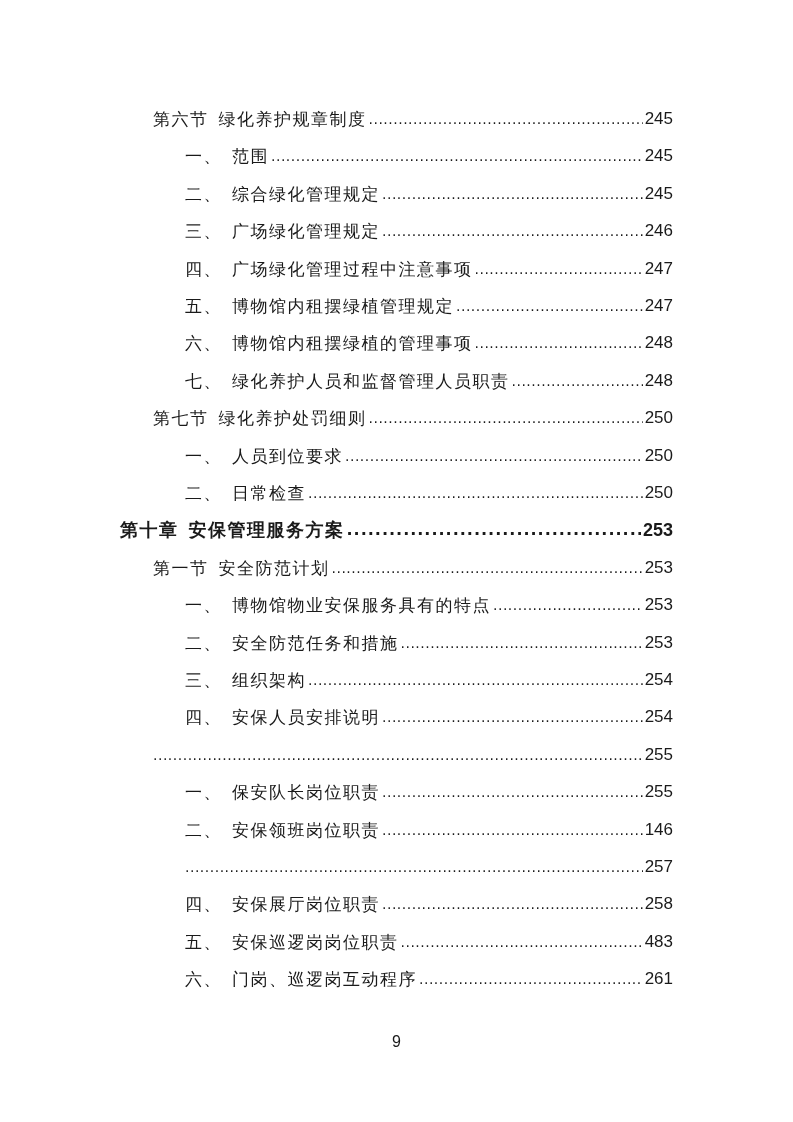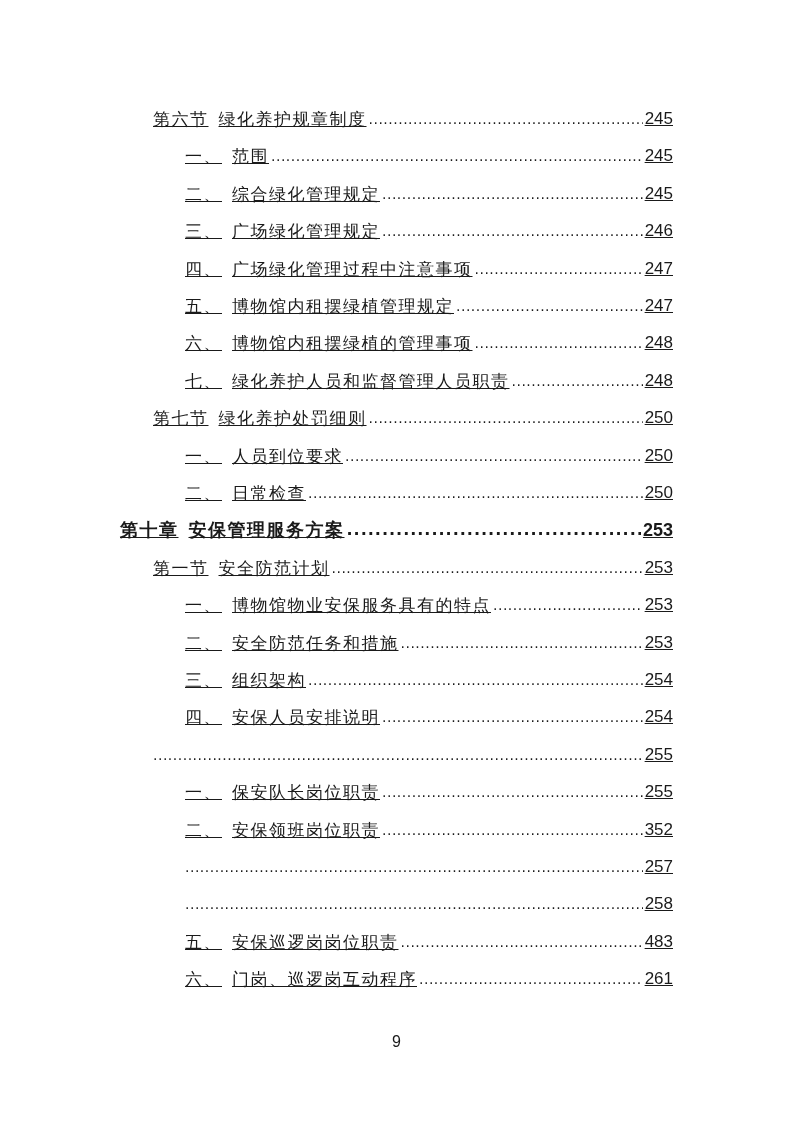--- a/index.html
+++ b/index.html
@@ -1,20 +1,20 @@
 <!DOCTYPE html>
 <html><head>
 <meta charset="utf-8">
 <style>
   html, body { margin: 0; padding: 0; background: #ffffff; }
   body { width: 793px; height: 1122px; position: relative; overflow: hidden;
          font-family: "DejaVu Sans", "Liberation Sans", sans-serif; color: #1a1a1a; }
   .toc { position: absolute; left: 0; top: 105px; width: 793px; }
   .row { position: absolute; height: 28px; display: flex; align-items: center;
-         font-size: 17px; line-height: 28px; white-space: nowrap; right: 120px; text-decoration: underline; }
+         font-size: 17px; line-height: 28px; white-space: nowrap; right: 120px; }
   .row.l1 { left: 120px; font-weight: bold; font-size: 18px; }
   .row.l2 { left: 153px; }
   .row.l3 { left: 185px; }
   .label { flex: 0 0 auto; padding-right: 2px; letter-spacing: 1.5px; }
   .prefix { margin-right: 10px; }
   .leader { flex: 1 1 auto; overflow: hidden; height: 28px; position: relative; }
   .leader::before { content: "........................................................................................................................................................................................................................";
                     position: absolute; left: 0; bottom: 0; letter-spacing: 0.5px; font-size: 14px; }
   .l1 .leader::before { font-weight: bold; font-size: 16px; letter-spacing: 1px; }
   .page { flex: 0 0 auto; font-family: "Liberation Sans", sans-serif; font-size: 17px; padding-left: 2px; }
@@ -116,27 +116,28 @@
     <span class="page">255</span>
   </div>
   <div class="row l3" style="top:673.2px">
     <span class="label"><span class="prefix">一、</span><span>保安队长岗位职责</span></span>
     <span class="leader"></span>
     <span class="page">255</span>
   </div>
   <div class="row l3" style="top:710.6px">
     <span class="label"><span class="prefix">二、</span><span>安保领班岗位职责</span></span>
     <span class="leader"></span>
-    <span class="page">352</span>
+    <span class="page">146</span>
   </div>
   <div class="row l3" style="top:748px">
     <span class="leader"></span>
     <span class="page">257</span>
   </div>
   <div class="row l3" style="top:785.4px">
+    <span class="label"><span class="prefix">四、</span><span>安保展厅岗位职责</span></span>
     <span class="leader"></span>
     <span class="page">258</span>
   </div>
   <div class="row l3" style="top:822.8px">
     <span class="label"><span class="prefix">五、</span><span>安保巡逻岗岗位职责</span></span>
     <span class="leader"></span>
     <span class="page">483</span>
   </div>
   <div class="row l3" style="top:860.2px">
     <span class="label"><span class="prefix">六、</span><span>门岗、巡逻岗互动程序</span></span>

